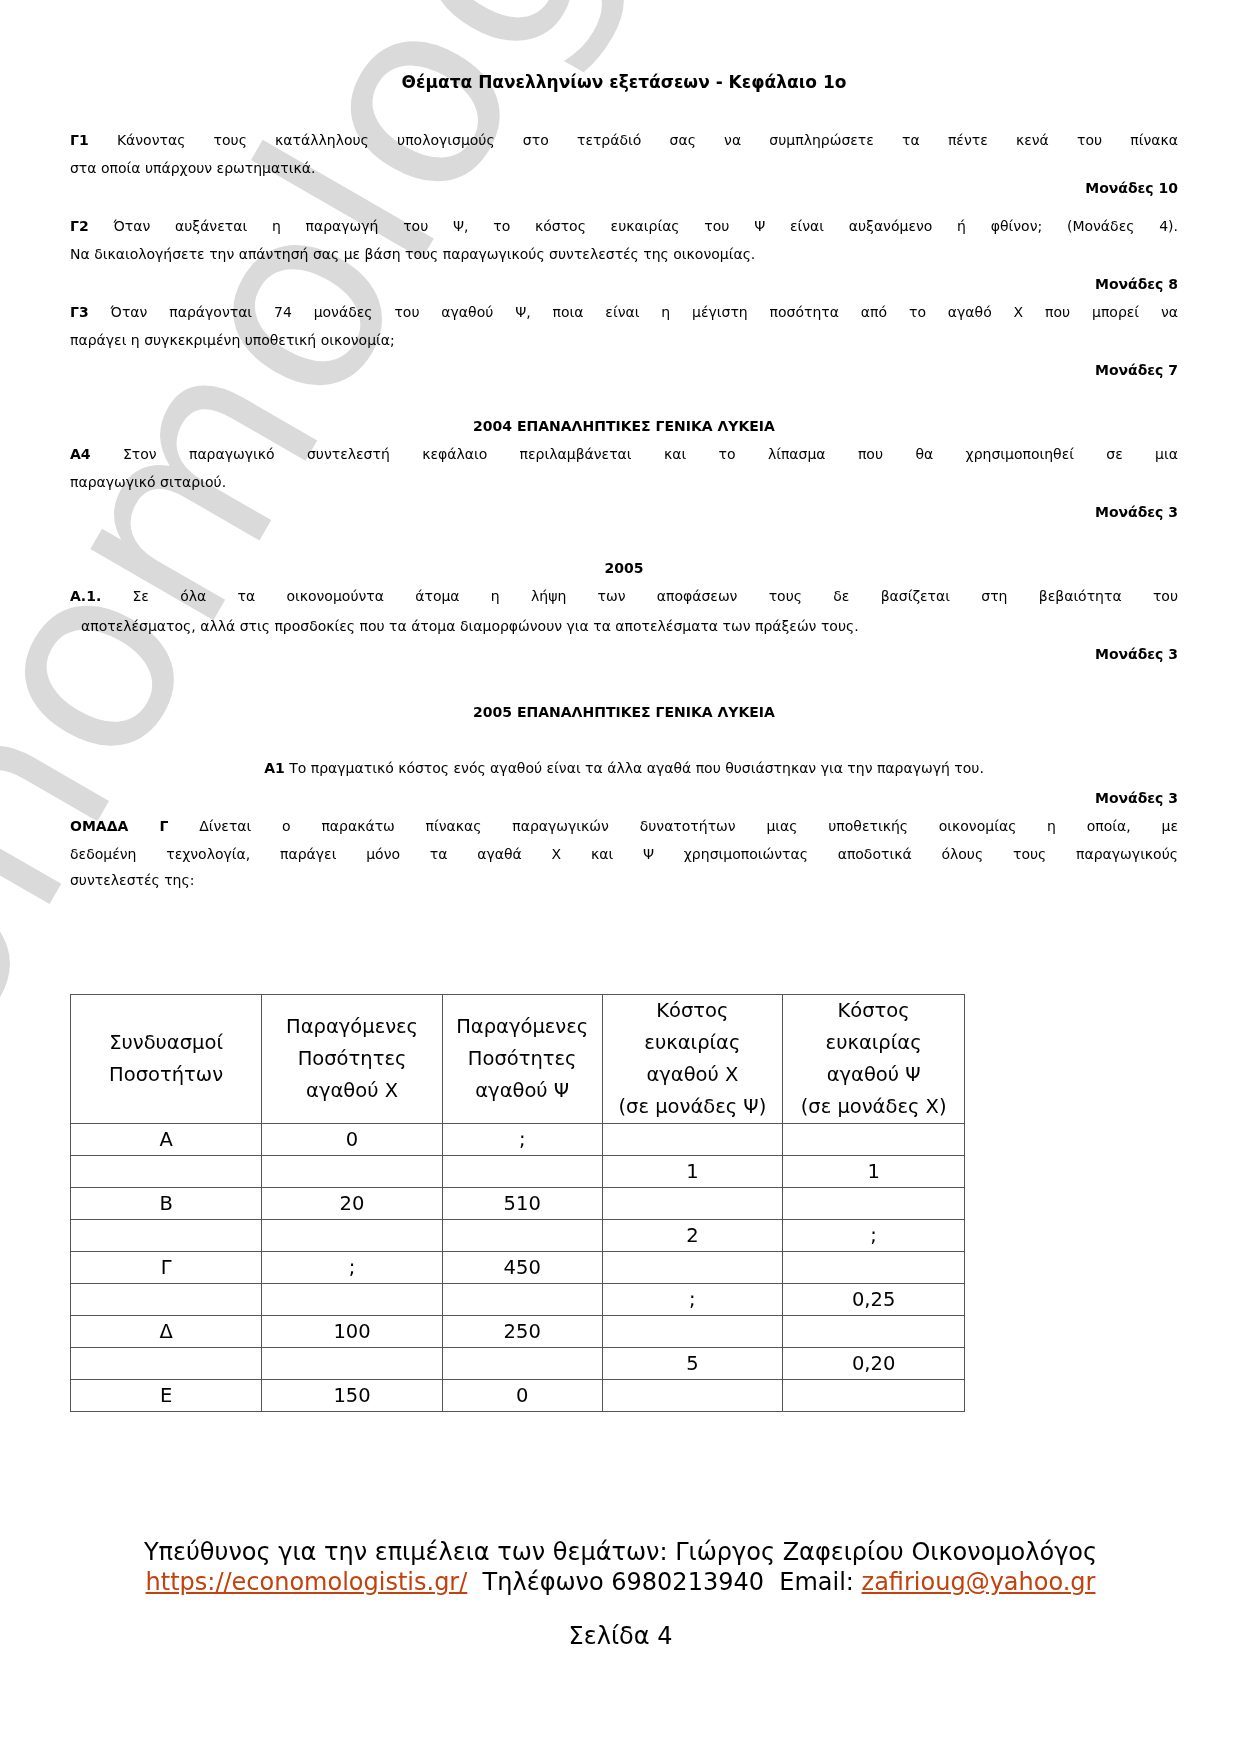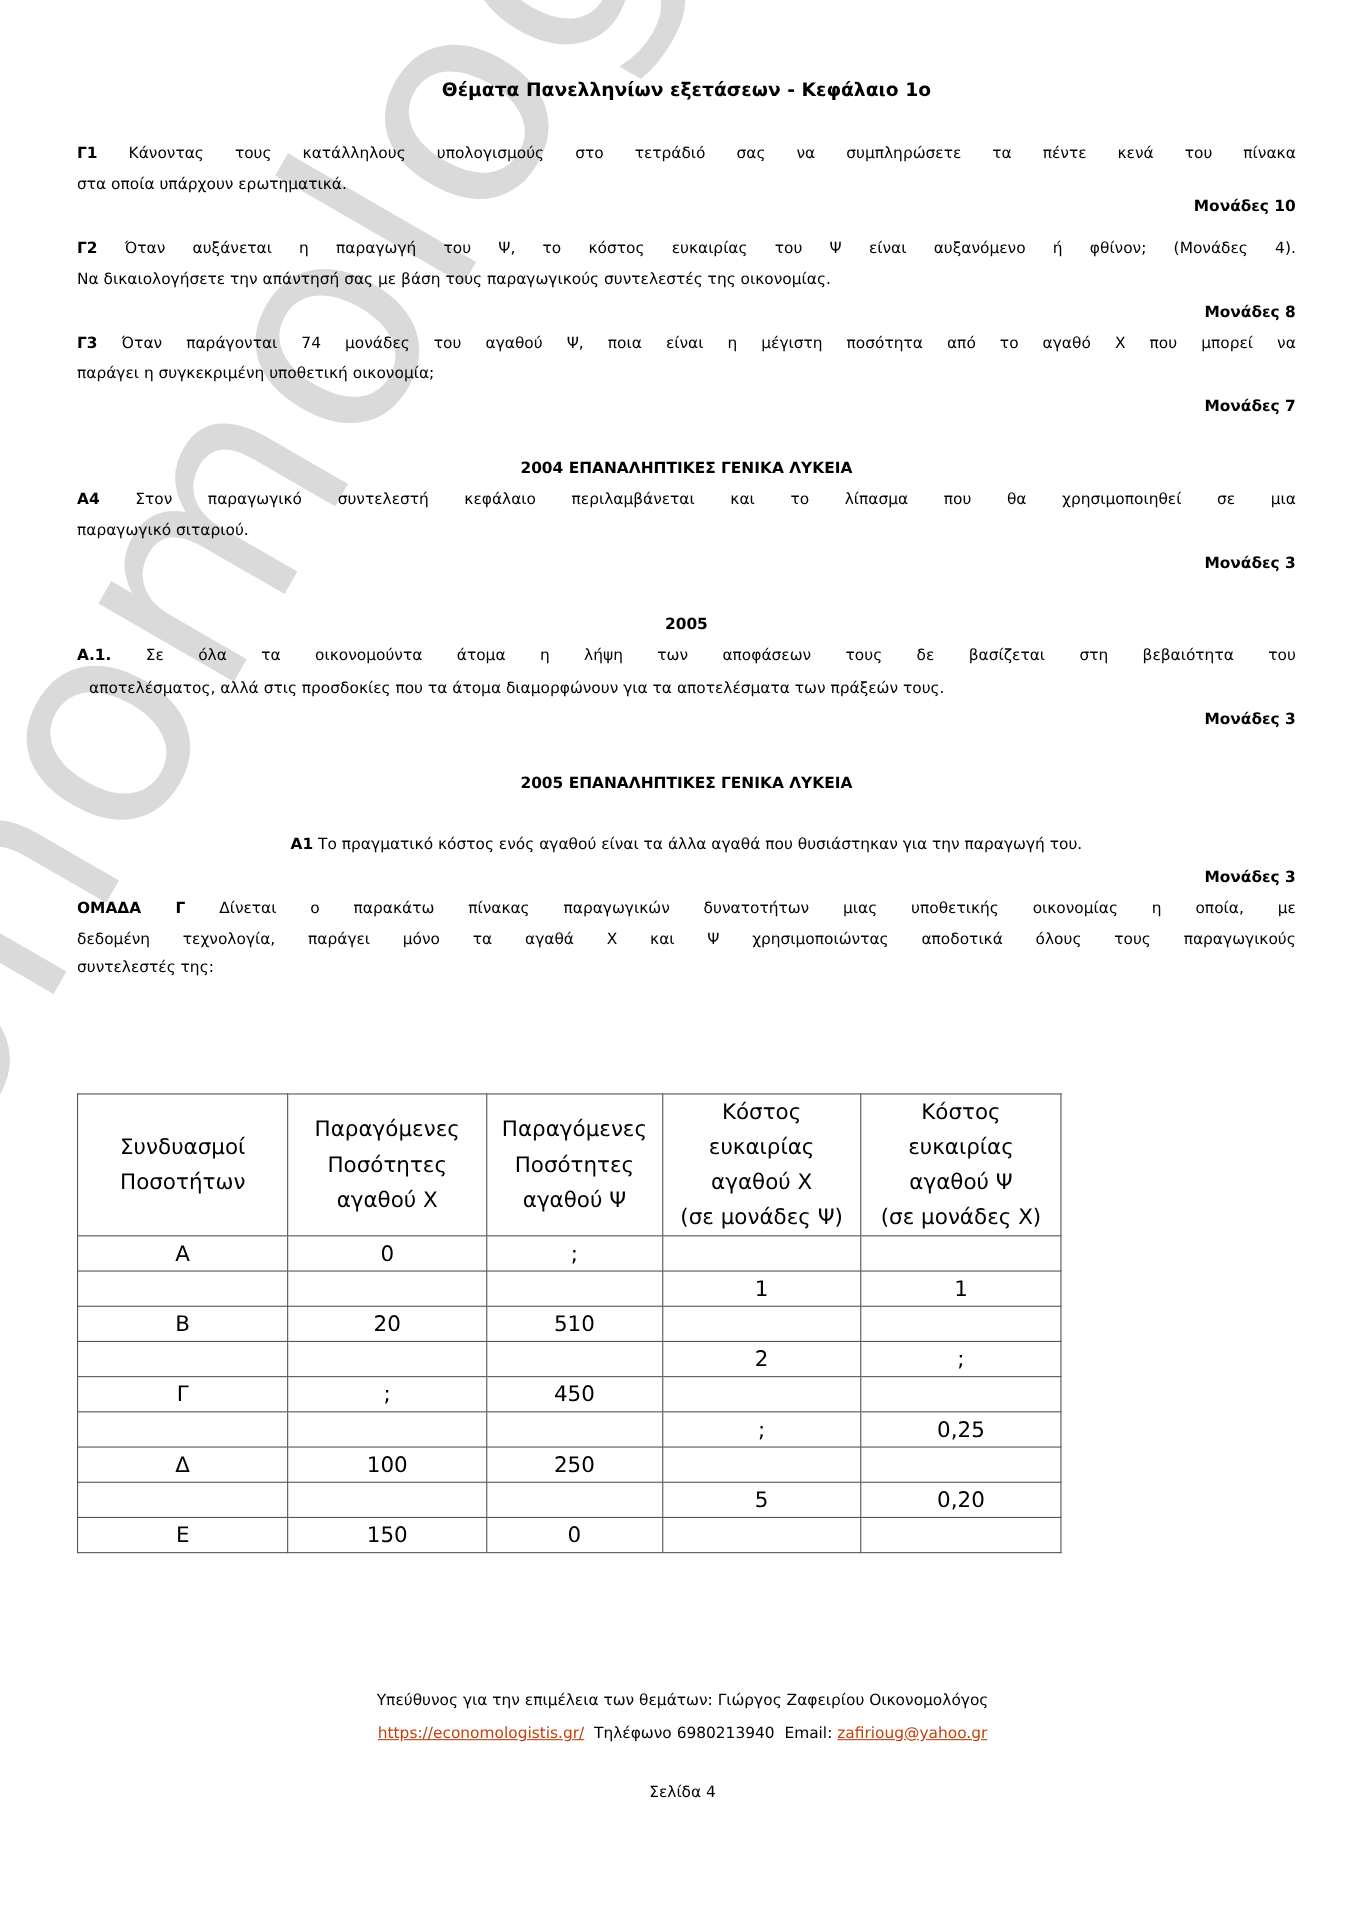--- a/index.html
+++ b/index.html
@@ -27,21 +27,21 @@
     table.ppf {
       position: absolute; left: 0; top: 994px; border-collapse: collapse;
       font-size: 19.5px; width: 895px;
     }
     table.ppf th, table.ppf td {
       border: 1.5px solid #555; text-align: center; vertical-align: middle;
       padding: 0; font-weight: normal;
     }
     table.ppf th { height: 128px; line-height: 32px; }
     table.ppf td { height: 31px; line-height: 31px; }
-    .footer { position: absolute; left: 0; width: 1241px; text-align: center; font-size: 14px; }
+    .footer { position: absolute; left: 0; width: 1241px; text-align: center; font-size: 24px; }
     .link { color: #c2410c; text-decoration: underline; }
   </style>
 </head>
 <body>
 
 <div class="watermark">economologistis.gr</div>
 
 <div class="page">
   <div class="line center title" style="top:66px;">Θέματα Πανελληνίων εξετάσεων - Κεφάλαιο 1ο</div>
 

